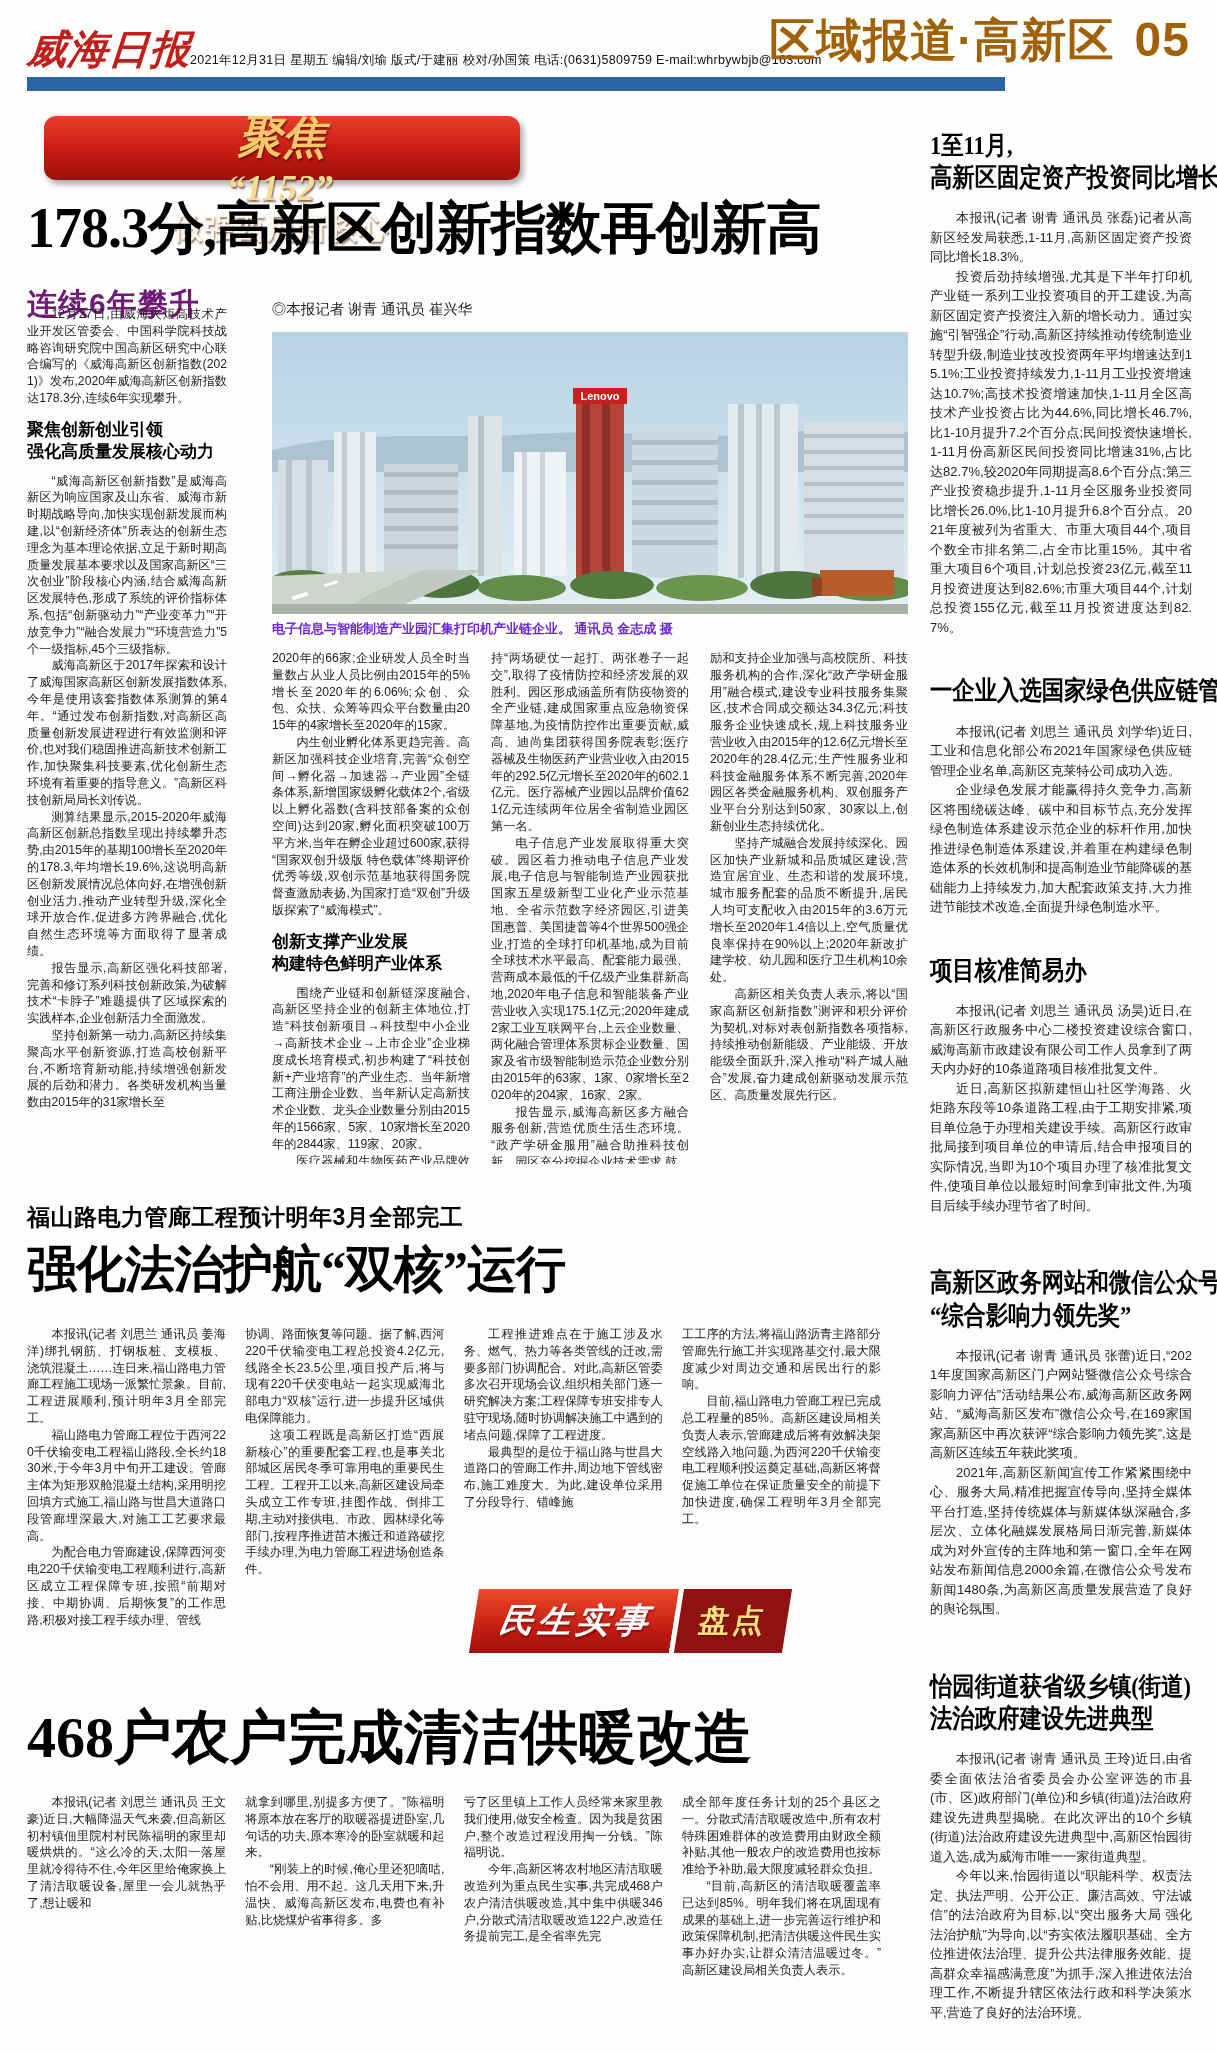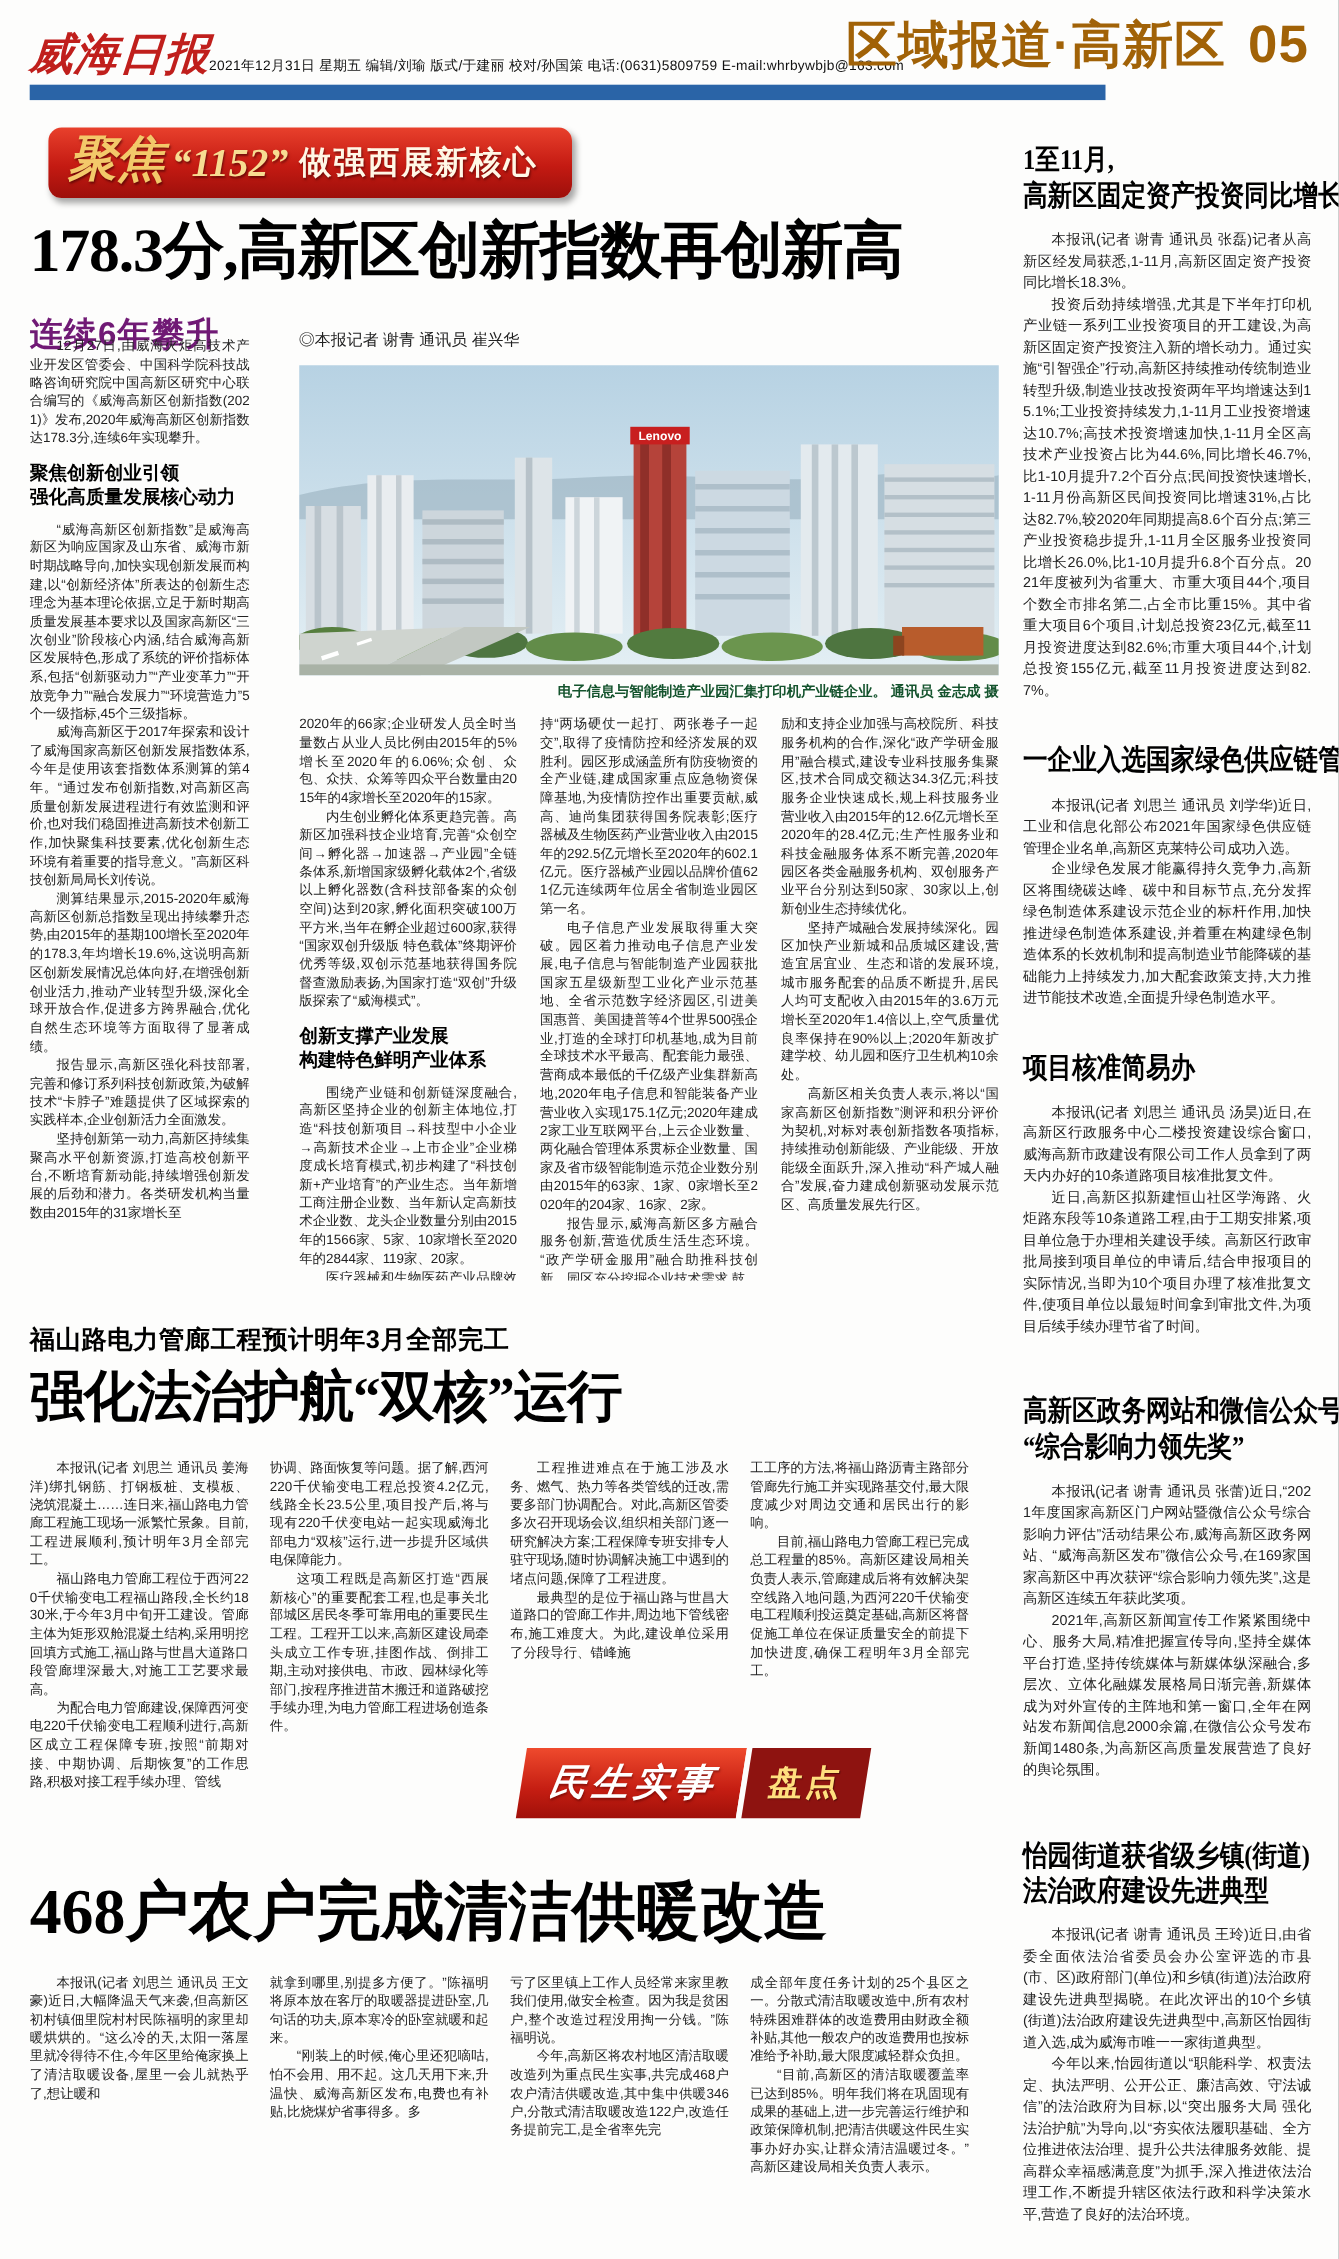--- a/index.html
+++ b/index.html
@@ -18,37 +18,37 @@
   .bpara{margin:0;text-indent:2em;text-align:justify;word-break:break-all;
          font-size:12.2px;line-height:16.8px;color:#222;}
   .bpara.cont{text-indent:0;}
   .col-h{font-weight:bold;font-size:17px;line-height:1.32;color:#000;word-break:keep-all;}
   .col-h.first{margin-top:12px;}
   .col-h.second{margin-bottom:9px;}
   .ncol{overflow:hidden;}
   
   .focus-banner{position:absolute;left:44px;top:116px;width:476px;height:64px;border-radius:12px;
     background:linear-gradient(180deg,#e8402c 0%,#c41a12 55%,#9d0f0b 100%);
-    box-shadow:3px 4px 6px rgba(0,0,0,.35);display:flex;align-items:center;padding:0 18px;box-sizing:border-box;}
+    box-shadow:3px 4px 6px rgba(0,0,0,.35);display:flex;align-items:center;padding:0 18px;box-sizing:border-box;flex-direction:column;}
   .b-script{font-family:"Liberation Serif",serif;font-weight:bold;font-style:italic;font-size:44px;
             color:#f3c96a;text-shadow:1px 2px 2px rgba(60,0,0,.6);margin-top:-8px;}
   .b-num{font-family:"Liberation Serif",serif;font-weight:bold;font-style:italic;font-size:36px;
          color:#f7dc92;margin:0 10px 0 6px;text-shadow:1px 2px 2px rgba(60,0,0,.6);}
   .b-rest{font-weight:bold;font-size:29px;color:#fff7e6;letter-spacing:2px;text-shadow:1px 2px 2px rgba(60,0,0,.55);}
   .lead-headline{position:absolute;left:27px;top:190px;width:860px;
     font-family:"Liberation Serif",serif;font-weight:bold;font-size:56px;line-height:76px;
     letter-spacing:-1px;color:#000;white-space:nowrap;}
   .lead-subrow{position:absolute;left:27px;top:284px;width:854px;display:flex;align-items:baseline;}
   .lead-subhead{font-weight:bold;font-size:30px;color:#701a75;letter-spacing:1px;}
   .lead-byline{font-size:14.5px;color:#222;margin-left:72px;}
   .lead-body{position:absolute;left:27px;top:300px;width:854px;height:868px;}
   .lead-col1{position:absolute;left:0;top:6px;width:200px;height:862px;}
   .lead-photo{position:absolute;left:245px;top:32px;width:636px;height:282px;overflow:hidden;background:#cfe0ea;}
-  .lead-caption{position:absolute;left:245px;top:320px;width:636px;text-align:right;
-                font-weight:bold;font-size:13px;color:#14532d;}
+  .lead-caption{position:absolute;left:245px;top:320px;width:636px;
+                font-weight:bold;font-size:13px;color:#6d28d9;}
   .lead-cols{position:absolute;left:245px;top:350px;width:636px;height:514px;display:flex;justify-content:space-between;}
   .lead-cols .ncol{width:198px;height:514px;}
   
   .mid{position:absolute;left:27px;top:1196px;width:854px;height:508px;}
   .mid-kicker{position:absolute;left:0;top:6px;font-weight:bold;font-size:23px;letter-spacing:.5px;color:#000;}
   .mid-headline{position:absolute;left:0;top:42px;font-family:"Liberation Serif",serif;font-weight:bold;
                 font-size:50px;line-height:62px;color:#000;letter-spacing:-1px;white-space:nowrap;}
   .mid-cols{position:absolute;left:0;top:130px;width:854px;height:374px;display:flex;justify-content:space-between;}
   .mid-cols .ncol{width:199px;height:374px;}
   .badge-wrap{position:absolute;left:438px;top:386px;padding:7px 9px;background:#fdfdfc;z-index:3;}

